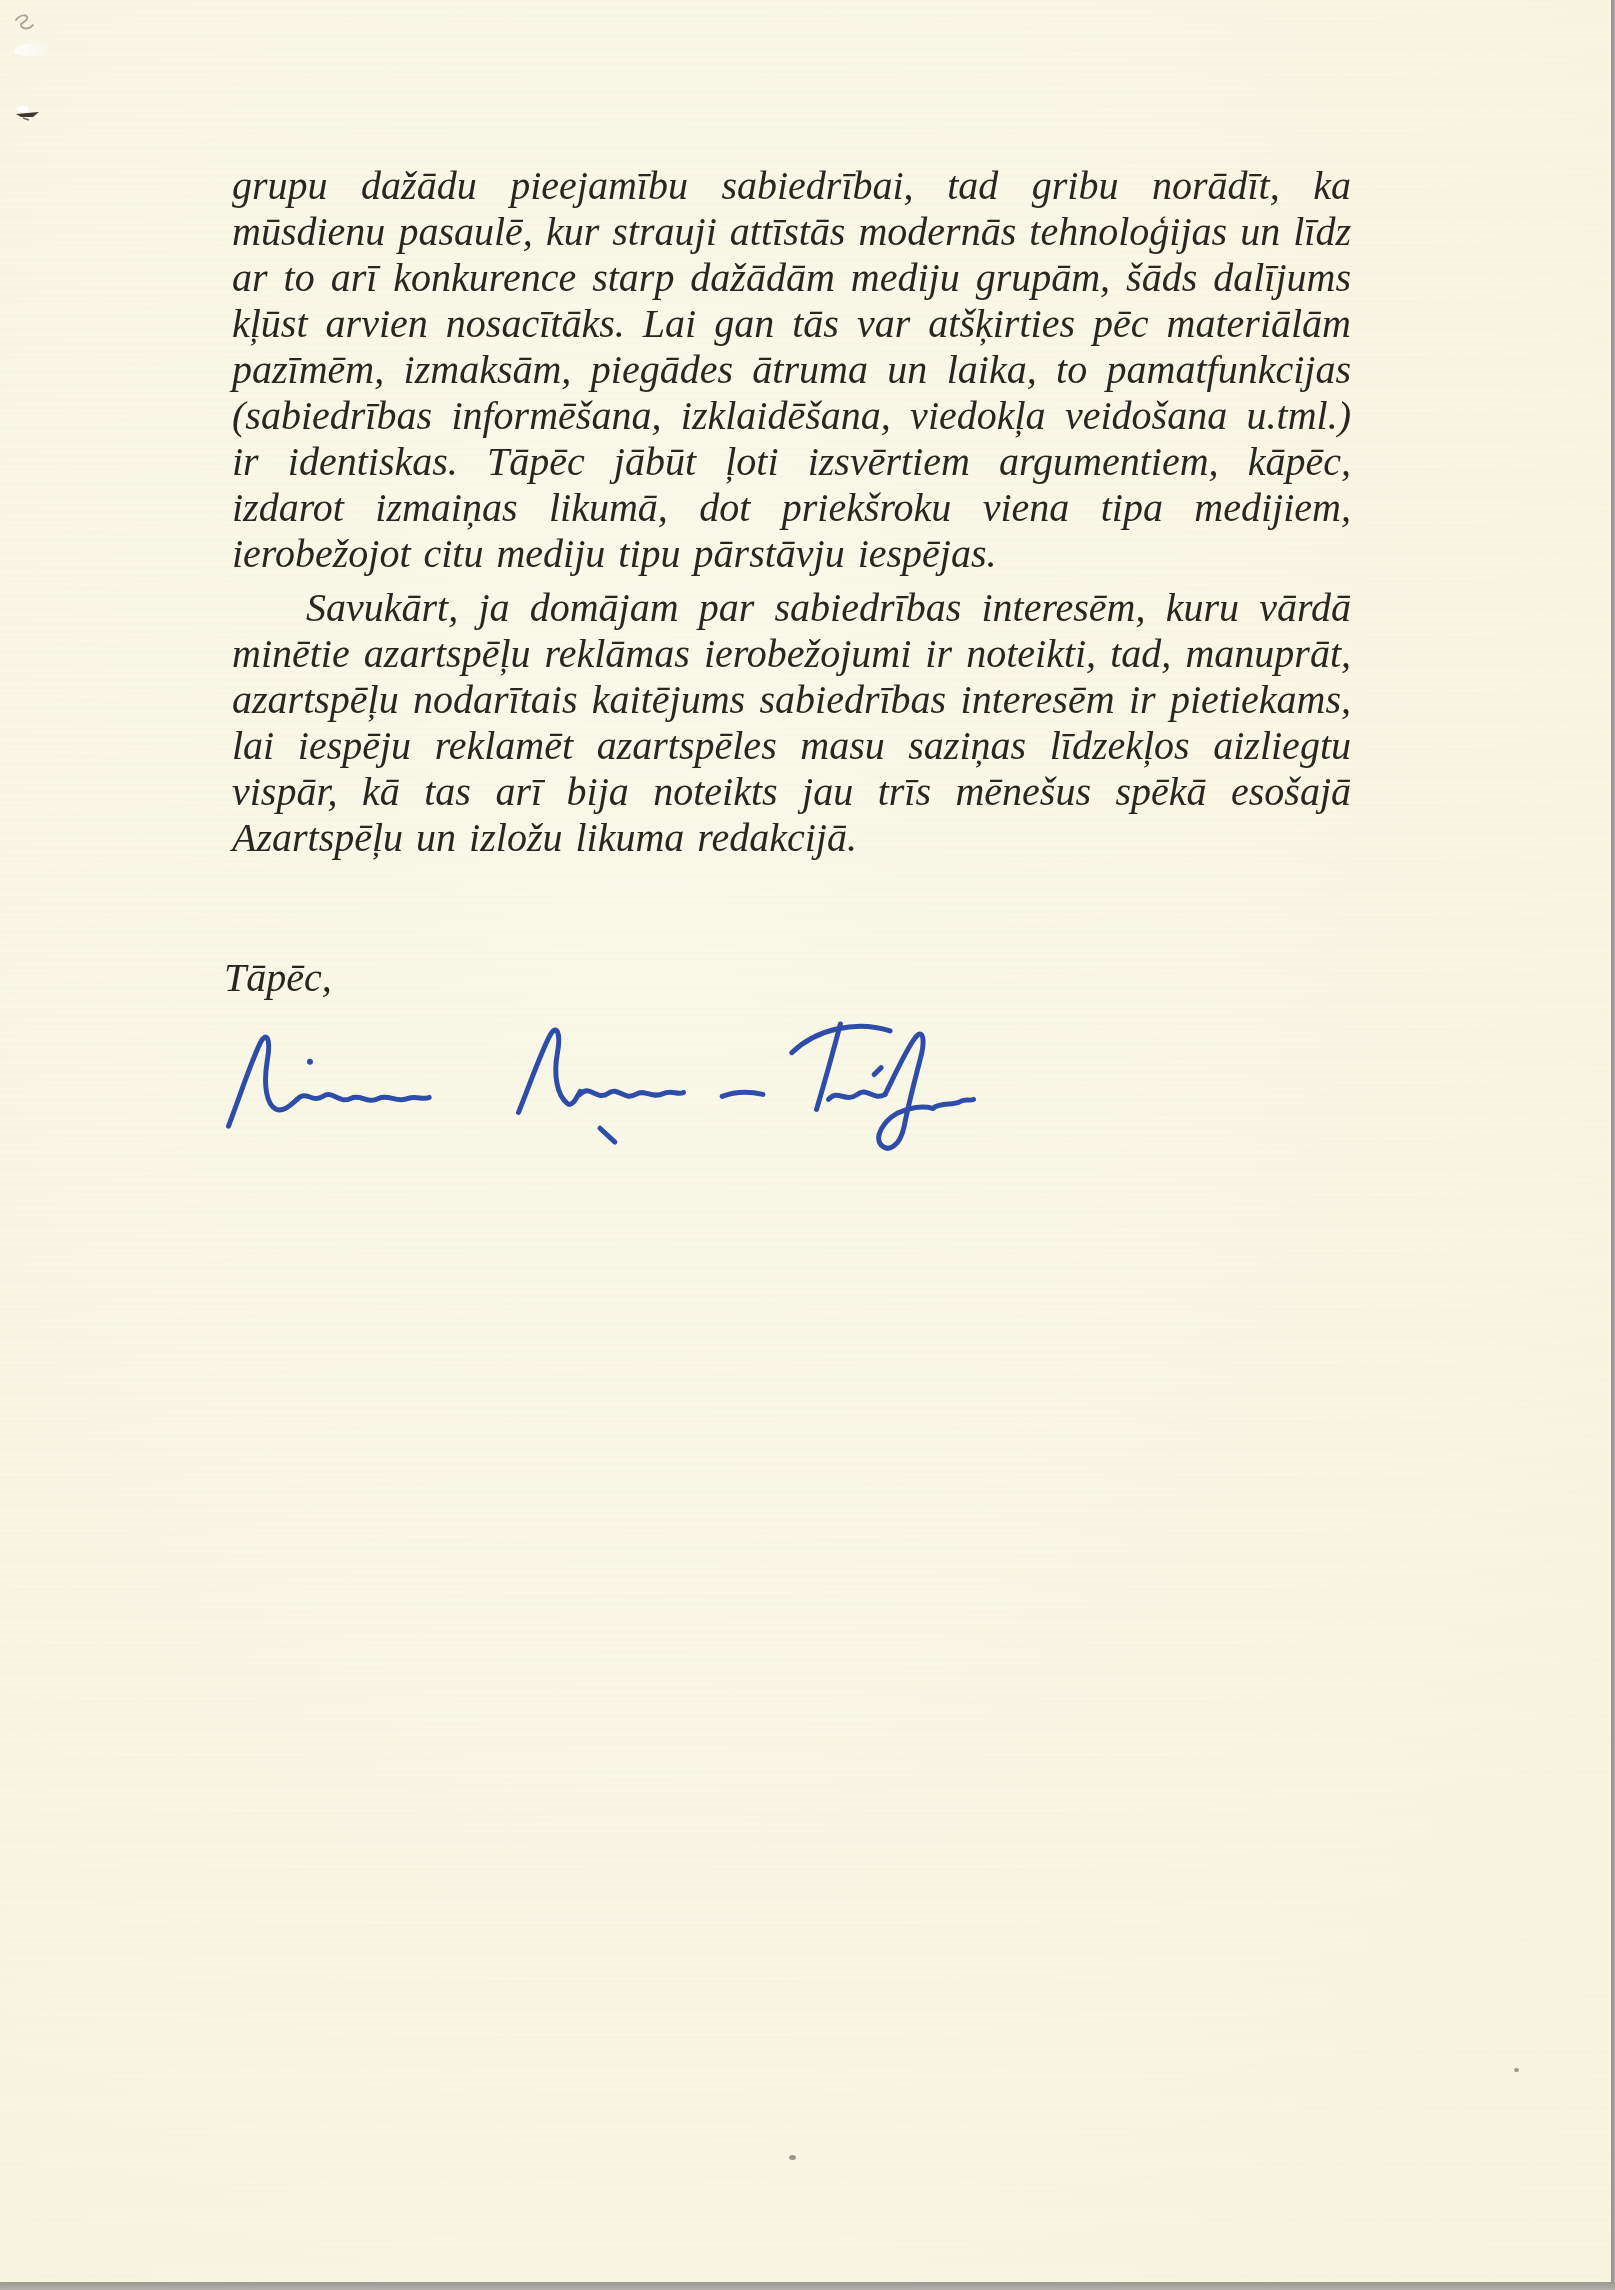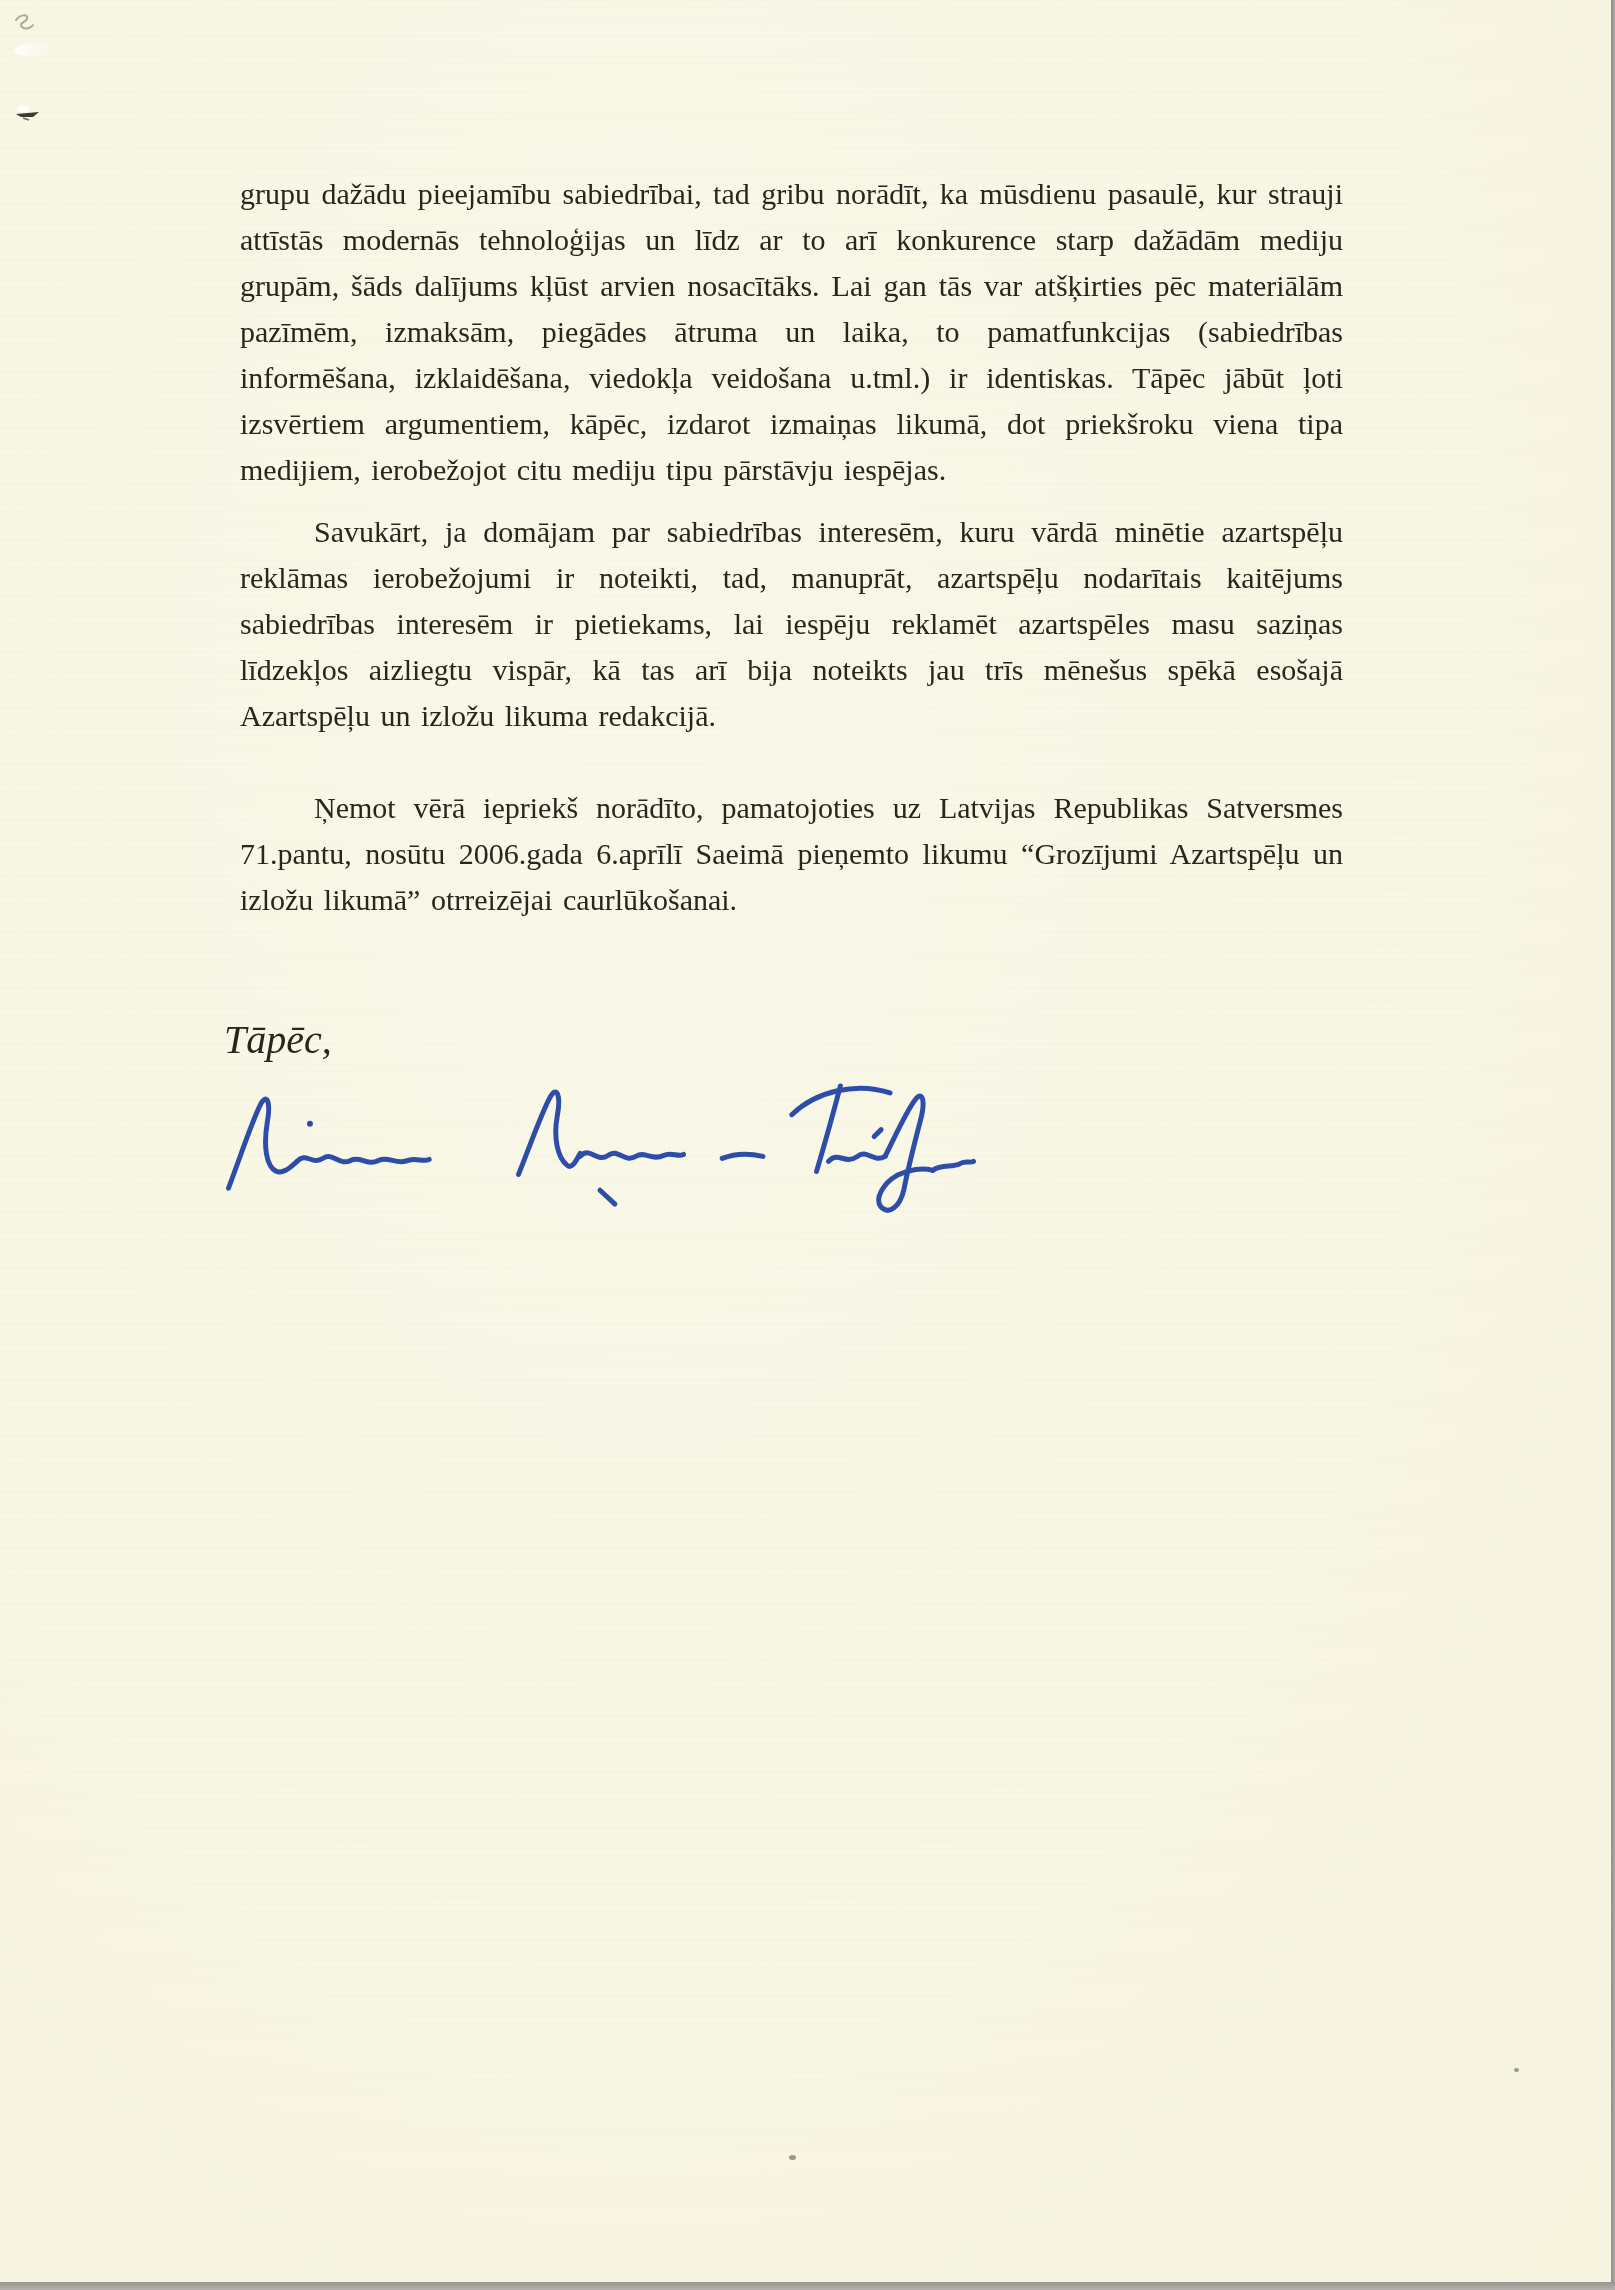--- a/index.html
+++ b/index.html
@@ -38,22 +38,23 @@
     background: linear-gradient(180deg, #98978f, #b2b1ad);
   }
   .letter-body {
     position: absolute;
     left: 224px;
     top: 155px;
     width: 1135px;
     color: #28261f;
   }
   .para {
-    margin: 16px;
-    font-size: 30px;
+    margin: 8px;
+    font-style: italic;
+    font-size: 40px;
     line-height: 46px;
     text-align: justify;
     word-spacing: 3px;
     letter-spacing: 0px;
   }
   .para.indent { text-indent: 74px; }
   .para.gap-before { margin-top: 46px; }
   .closing {
     margin: 94px 0 0 0;
     font-style: italic;
@@ -104,21 +105,20 @@
 
   <div class="speck speck-1"></div>
   <div class="speck speck-2"></div>
 
   <div class="letter-body">
 
     <p class="para">grupu dažādu pieejamību sabiedrībai, tad gribu norādīt, ka mūsdienu pasaulē, kur strauji attīstās modernās tehnoloģijas un līdz ar to arī konkurence starp dažādām mediju grupām, šāds dalījums kļūst arvien nosacītāks. Lai gan tās var atšķirties pēc materiālām pazīmēm, izmaksām, piegādes ātruma un laika, to pamatfunkcijas (sabiedrības informēšana, izklaidēšana, viedokļa veidošana u.tml.) ir identiskas. Tāpēc jābūt ļoti izsvērtiem argumentiem, kāpēc, izdarot izmaiņas likumā, dot priekšroku viena tipa medijiem, ierobežojot citu mediju tipu pārstāvju iespējas.</p>
 
     <p class="para indent">Savukārt, ja domājam par sabiedrības interesēm, kuru vārdā minētie azartspēļu reklāmas ierobežojumi ir noteikti, tad, manuprāt, azartspēļu nodarītais kaitējums sabiedrības interesēm ir pietiekams, lai iespēju reklamēt azartspēles masu saziņas līdzekļos aizliegtu vispār, kā tas arī bija noteikts jau trīs mēnešus spēkā esošajā Azartspēļu un izložu likuma redakcijā.</p>
 
-    <p class="para indent gap-before">Ņemot vērā iepriekš norādīto, pamatojoties uz Latvijas Republikas Satversmes 71.pantu, nosūtu 2006.gada 6.aprīlī Saeimā pieņemto likumu “Grozījumi Azartspēļu un izložu likumā” otrreizējai caurlūkošanai.</p>
 
     <p class="closing">Tāpēc,</p>
 
     <svg class="signature" viewBox="0 0 766 150" fill="none" stroke="#2e4da8" stroke-width="5" stroke-linecap="round" stroke-linejoin="round">
 
       <path d="M8,116 C20,84 32,48 40,32 C46,20 51,27 47,50 C43,74 46,94 56,99 C63,102 70,95 77,89"></path>
       <path d="M77,89 C86,79 92,93 103,86 C113,79 119,94 131,88 C141,83 147,94 159,88 C169,83 177,93 189,88 C197,85 204,90 210,87"></path>
       <circle cx="90" cy="51" r="3" fill="#2e4da8" stroke="none"></circle>
 
       <path d="M300,102 C312,72 324,38 332,24 C338,13 343,21 339,43 C335,65 339,85 349,93 C354,97 358,88 362,81"></path>

